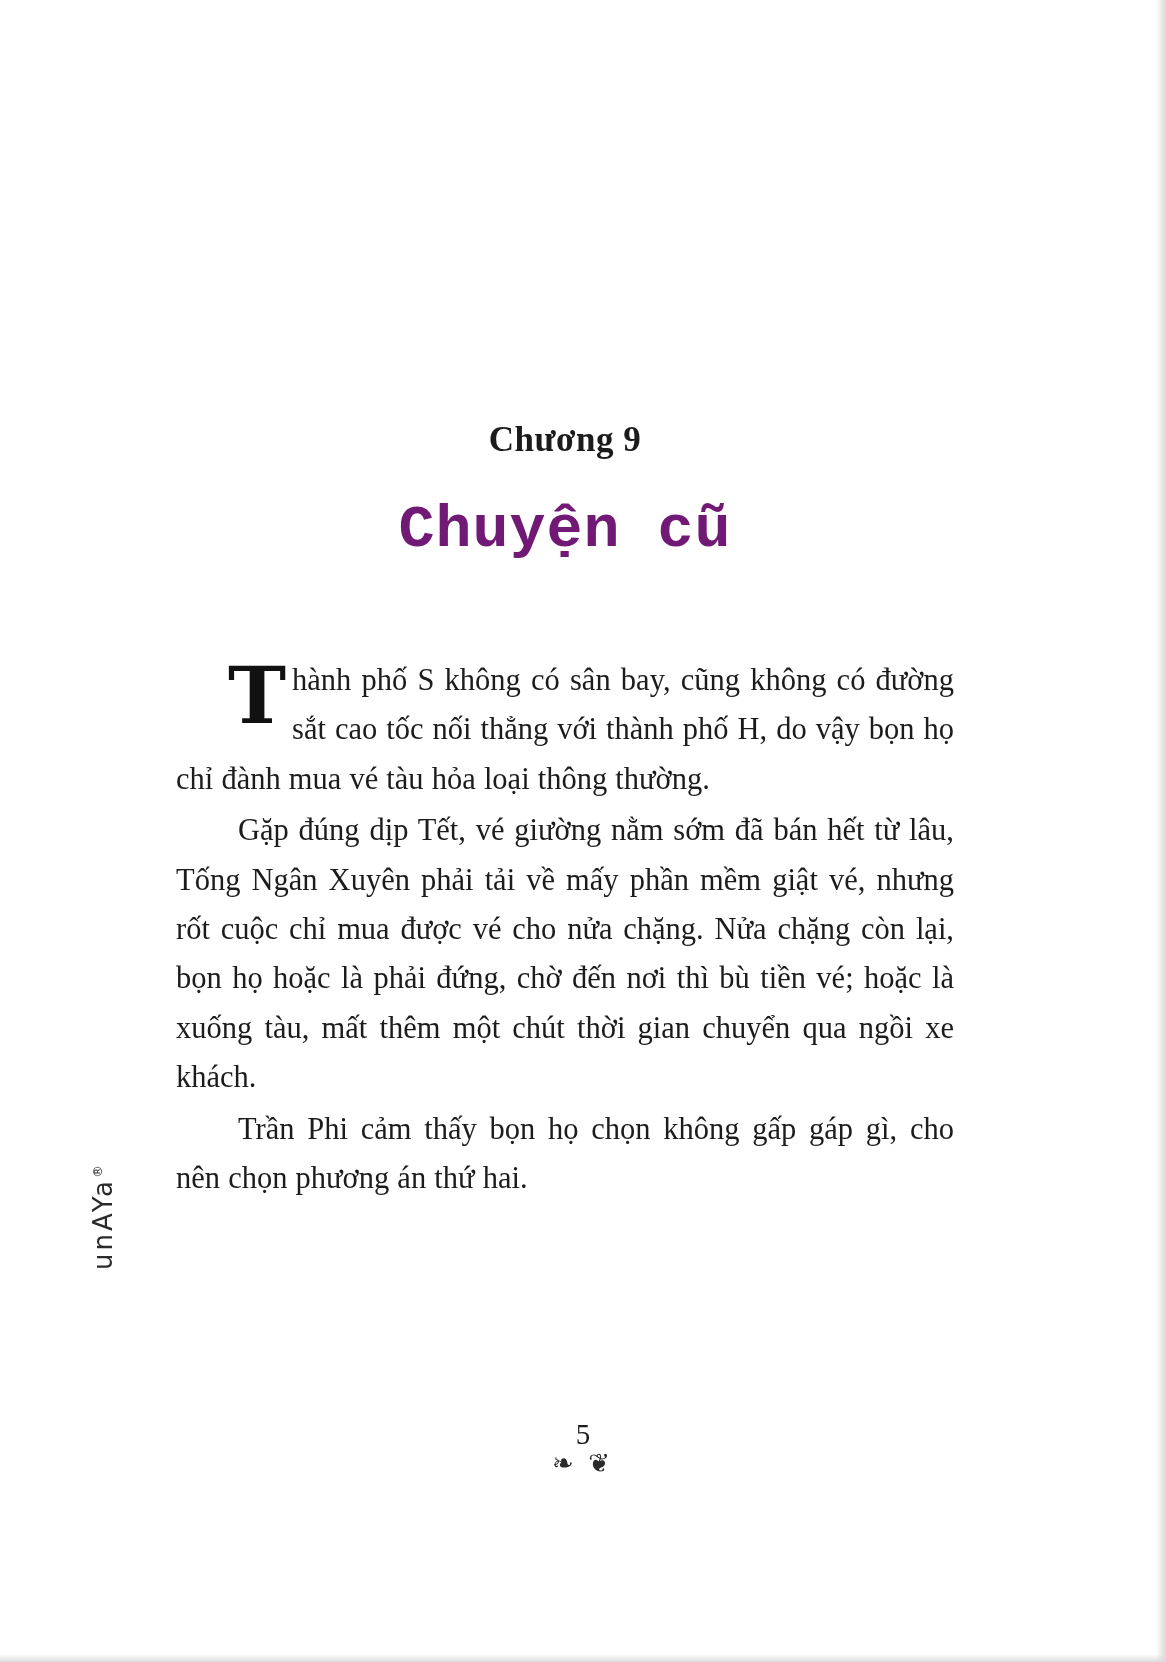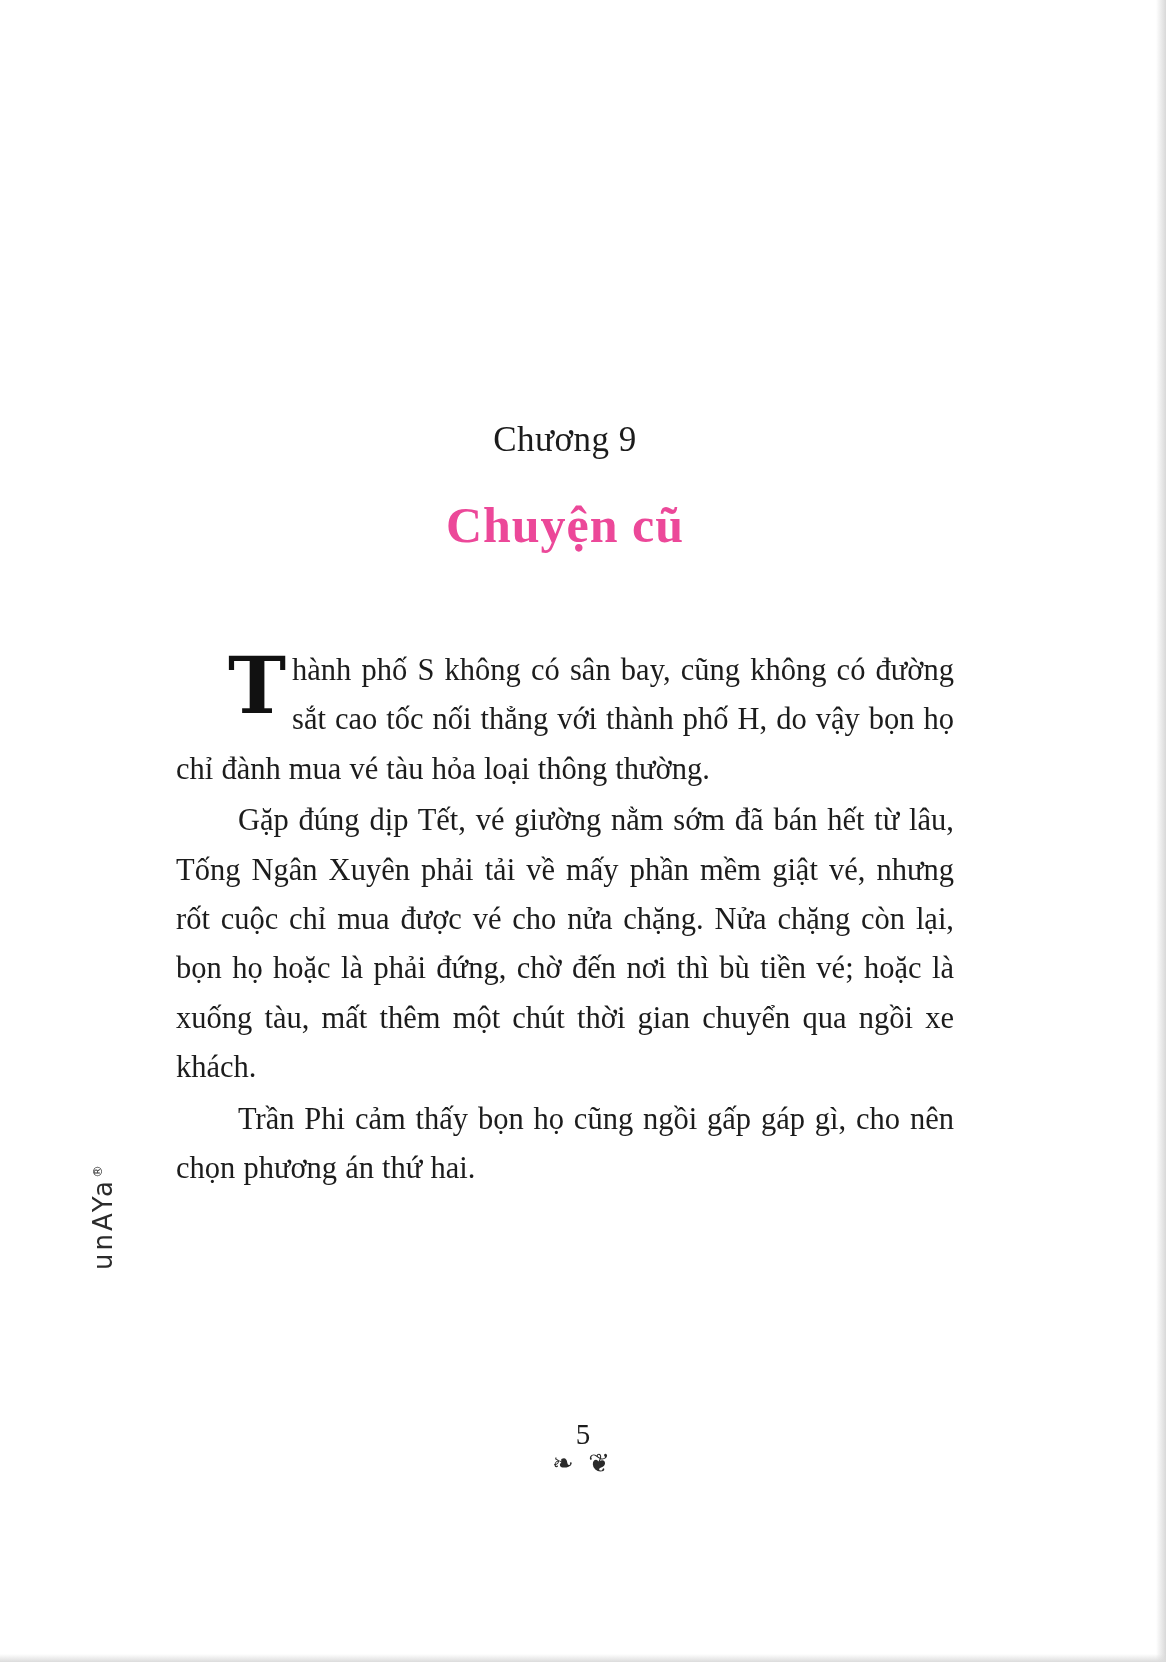--- a/index.html
+++ b/index.html
@@ -44,30 +44,30 @@
     top: 420px;
     width: 778px;
   }
 
   .chapter-number {
     text-align: center;
     font-size: 35px;
     letter-spacing: 0.5px;
     color: #1b1b1b;
     margin: 0 0 36px 0;
-    font-weight: 400;
+    font-weight: 700;
   }
 
   .chapter-title {
     text-align: center;
-    font-size: 50px;
+    font-size: 60px;
     font-weight: 700;
-    color: #ec4899;
+    color: #701a75;
     margin: 0 0 92px 0;
-    font-family: Liberation Serif, serif;
+    font-family: Liberation Mono, monospace;
     letter-spacing: 1px;
   }
 
   p.body-text {
     font-size: 30.5px;
     line-height: 1.62;
     text-align: justify;
     text-justify: inter-word;
     margin: 0 0 2px 0;
     text-indent: 62px;
@@ -144,21 +144,21 @@
     <div class="chapter-number">Chương 9</div>
 
     <h1 class="chapter-title">Chuyện cũ</h1>
 
     <p class="body-text first-para">
       <span class="dropcap">T</span><span>hành phố S không có sân bay, cũng không có đường sắt cao tốc nối thẳng với thành phố H, do vậy bọn họ chỉ đành mua vé tàu hỏa loại thông thường.</span>
     </p>
 
     <p class="body-text">Gặp đúng dịp Tết, vé giường nằm sớm đã bán hết từ lâu, Tống Ngân Xuyên phải tải về mấy phần mềm giật vé, nhưng rốt cuộc chỉ mua được vé cho nửa chặng. Nửa chặng còn lại, bọn họ hoặc là phải đứng, chờ đến nơi thì bù tiền vé; hoặc là xuống tàu, mất thêm một chút thời gian chuyển qua ngồi xe khách.</p>
 
-    <p class="body-text">Trần Phi cảm thấy bọn họ cũng ngồi gấp gáp gì, cho nên chọn phương án thứ hai.</p>
+    <p class="body-text">Trần Phi cảm thấy bọn họ chọn không gấp gáp gì, cho nên chọn phương án thứ hai.</p>
 
 
   </div>
 
   <div class="page-footer">
     <div class="page-number">5</div>
     <div class="footer-ornament">❧ ❦</div>
   </div>
 
 </div>

